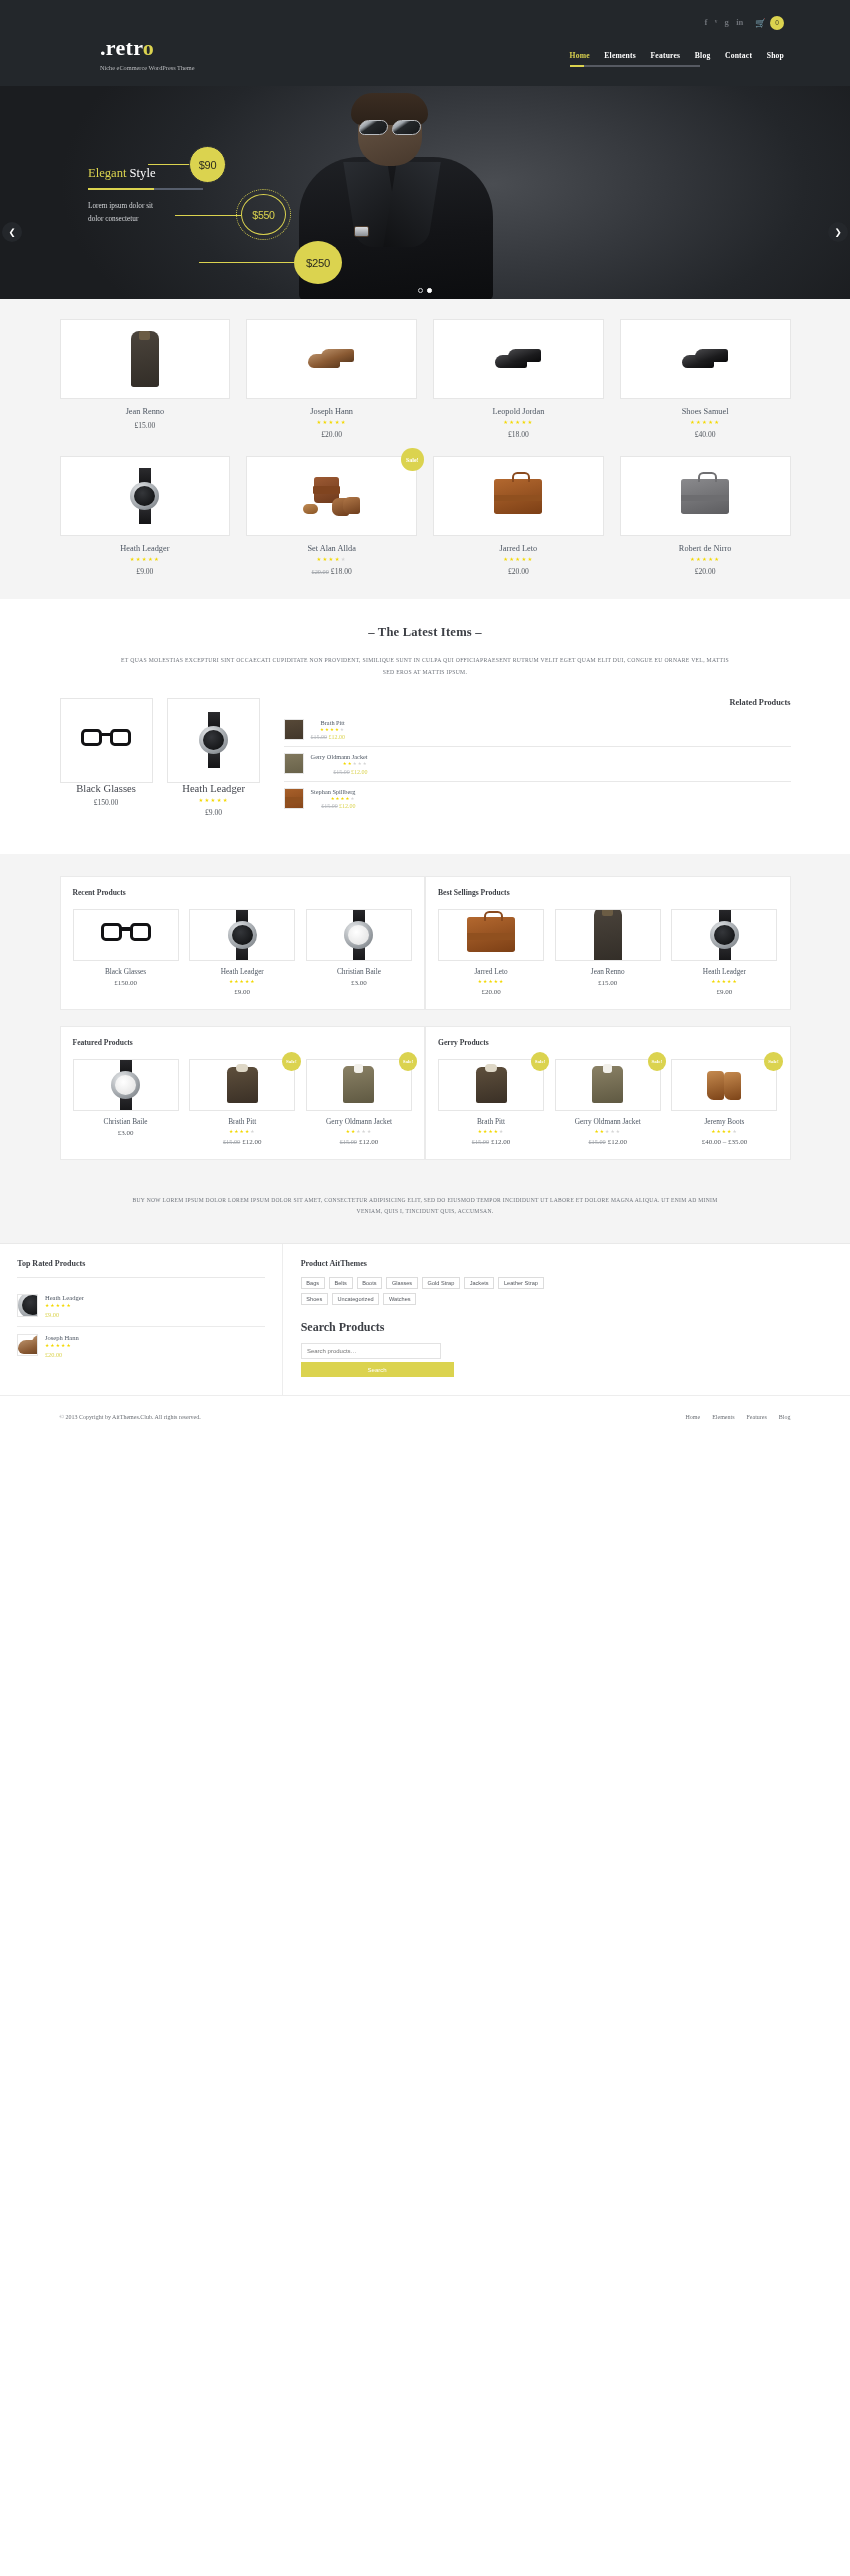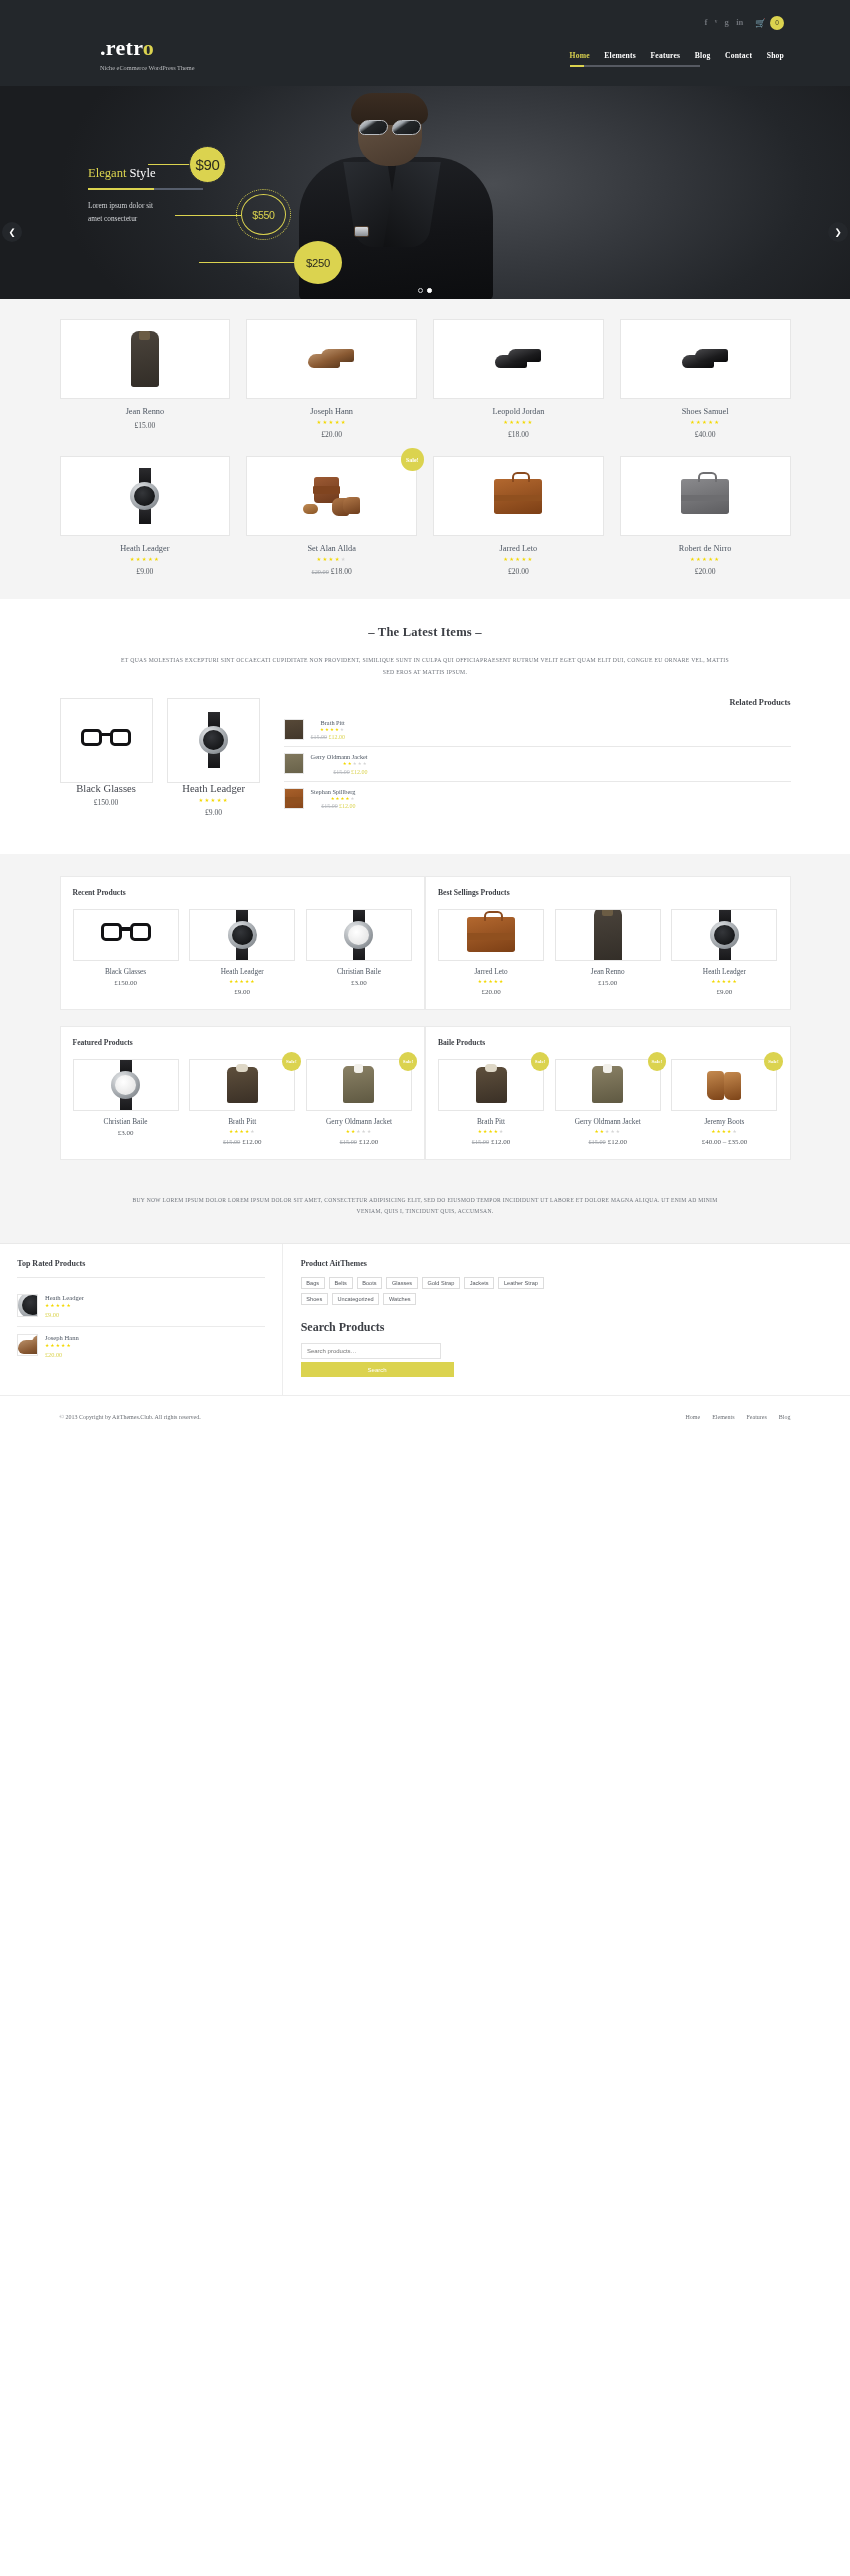--- a/index.html
+++ b/index.html
@@ -84,21 +84,21 @@
   .hero-title { font-size: 12.6px; font-family: "Liberation Serif", serif; color: #ffffff; }
   .hero-title .hl { color: #dbd34f; }
   .hero-underline { margin-top: 6.6px; width: 115px; height: 2px; background: #565e6c; position: relative; }
   .hero-underline:before { content:""; position:absolute; left:0; top:0; width: 66px; height:2px; background:#dbd34f; }
   .hero-desc { margin-top: 10.6px; color: #d5d7da; font-size: 7.3px; line-height: 1.75; font-family: "Liberation Serif", serif; }
 
   .bubble { position: absolute; display: flex; align-items: center; justify-content: center;
     font-family: "Liberation Sans", sans-serif; letter-spacing: -0.3px; }
   .bubble.filled { background: #dbd34f; color: #2c2c1f; }
   .bubble.outline { border: 1.3px solid #dbd34f; color: #dbd34f; background: transparent; }
-  .bubble.b90 { left: 189px; top: 60px; width: 37px; height: 37px; border-radius: 50%; font-size: 15px; border: 1.3px solid #2a2d31; }
+  .bubble.b90 { left: 189px; top: 60px; width: 37px; height: 37px; border-radius: 50%; font-size: 11px; border: 1.3px solid #2a2d31; }
   .bubble.b550 { left: 241px; top: 108px; width: 45px; height: 41px; border-radius: 50%; font-size: 10.6px; }
   .bubble.b550:after { content:""; position:absolute; left:-6px; top:-6px; right:-6px; bottom:-6px;
     border: 1.3px dotted #dbd34f; border-radius: 50%; }
   .bubble.b250 { left: 294px; top: 155px; width: 48px; height: 43px; border-radius: 50%; font-size: 11.3px; }
   .bub-line { position: absolute; height: 0.7px; background: #dbd34f; }
   .l90  { left: 148px; top: 78px; width: 43px; }
   .l550 { left: 175px; top: 129px; width: 66px; }
   .l250 { left: 199px; top: 176px; width: 96px; }
 
   .hero-arrow {
@@ -313,21 +313,21 @@
     <div class="fig-hair"></div>
     <div class="fig-glasses"></div>
     <div class="fig-watch"></div>
   </div>
 
   <div class="hero-copy">
     <div class="hero-title"><span class="hl">Elegant</span><span> Style</span></div>
     <div class="hero-underline"></div>
     <div class="hero-desc">
       <div>Lorem ipsum dolor sit</div>
-      <div>amet consectetur</div>
+      <div>dolor consectetur</div>
     </div>
   </div>
 
   <span class="bub-line l90"></span>
   <span class="bub-line l550"></span>
   <span class="bub-line l250"></span>
 
   <div class="bubble filled b90">$90</div>
   <div class="bubble outline b550">$550</div>
   <div class="bubble filled b250">$250</div>
@@ -608,21 +608,21 @@
               <div class="pthumb">
                 <div class="art art-blazer"></div>
               </div>
               <div class="pname">Gerry Oldmann Jacket</div>
               <div class="stars"><span class="on">★</span><span class="on">★</span><span class="off">★</span><span class="off">★</span><span class="off">★</span></div>
               <div class="pprice"><del>£15.00</del><span>£12.00</span></div>
             </div>
           </div>
         </div>
         <div class="wbox">
-          <div class="wbox-title">Baile Products</div>
+          <div class="wbox-title">Gerry Products</div>
           <div class="w3">
             <div class="pcard">
               <div class="sale-badge">Sale!</div>
               <div class="pthumb">
                 <div class="art art-jacket fur"></div>
               </div>
               <div class="pname">Brath Pitt</div>
               <div class="stars"><span class="on">★</span><span class="on">★</span><span class="on">★</span><span class="on">★</span><span class="off">★</span></div>
               <div class="pprice"><del>£15.00</del><span>£12.00</span></div>
             </div>

